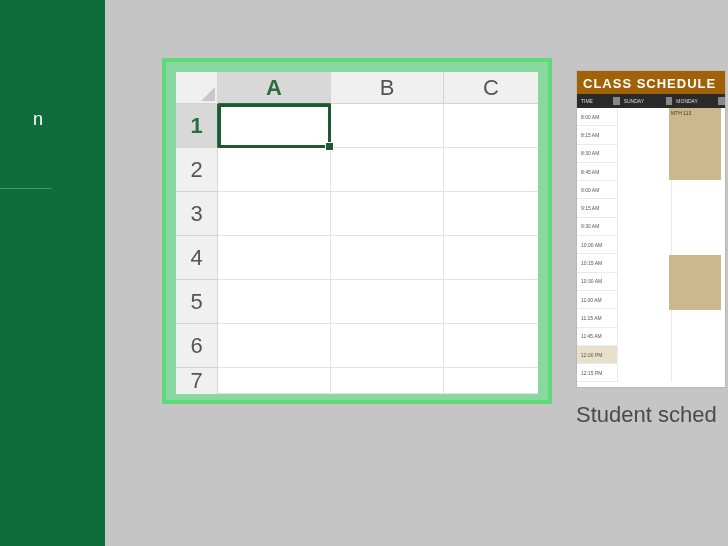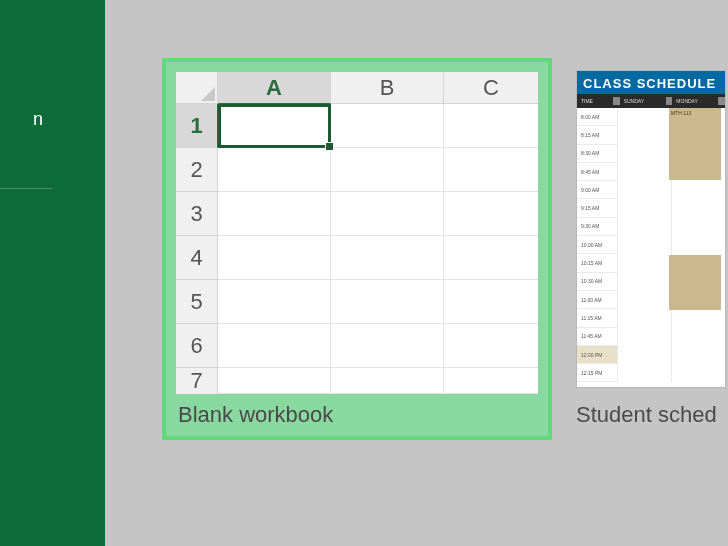--- a/index.html
+++ b/index.html
@@ -145,21 +145,21 @@
     }
     .schedule-preview {
       width: 150px;
       height: 318px;
       background: #fff;
       border: 1px solid #b8b8b8;
       position: relative;
       overflow: hidden;
     }
     .schedule-title {
-      background: #0369a1;
+      background: #a16207;
       color: #fff;
       font-size: 13px;
       font-weight: 700;
       letter-spacing: 1px;
       padding: 5px 6px 3px 6px;
     }
     .schedule-header-row {
       background: #2a2a2a;
       display: flex;
       height: 14px;
@@ -296,21 +296,20 @@
           </div>
         <div class="cell-row last">
             <div class="cell ca"></div>
             <div class="cell cb"></div>
             <div class="cell cc"></div>
           </div>
       </div>
       <div class="selected-cell"></div>
       <div class="fill-handle"></div>
     </div>
-    <div class="template-label">Blank workbook</div>
   </div>
 
   <div class="template-schedule">
     <div class="schedule-preview">
       <div class="schedule-title">CLASS SCHEDULE</div>
       <div class="schedule-header-row">
         <div class="sh-cell sh-time">TIME</div>
         <div class="sh-box"></div>
         <div class="sh-cell sh-day">SUNDAY</div>
         <div class="sh-box"></div>

